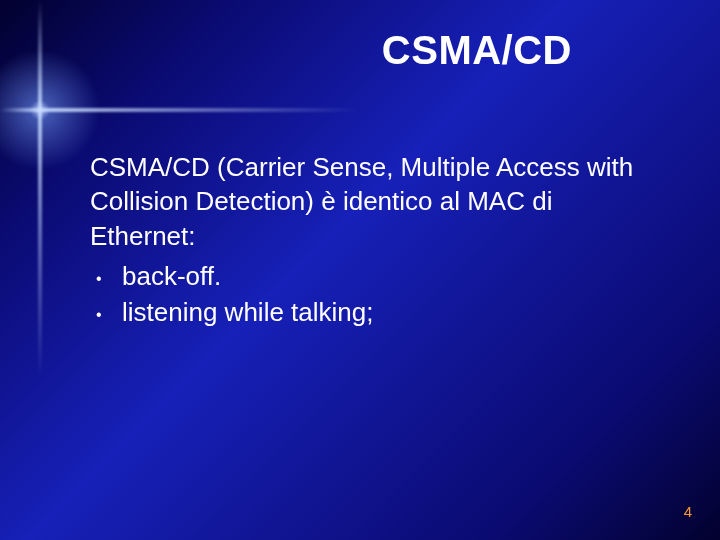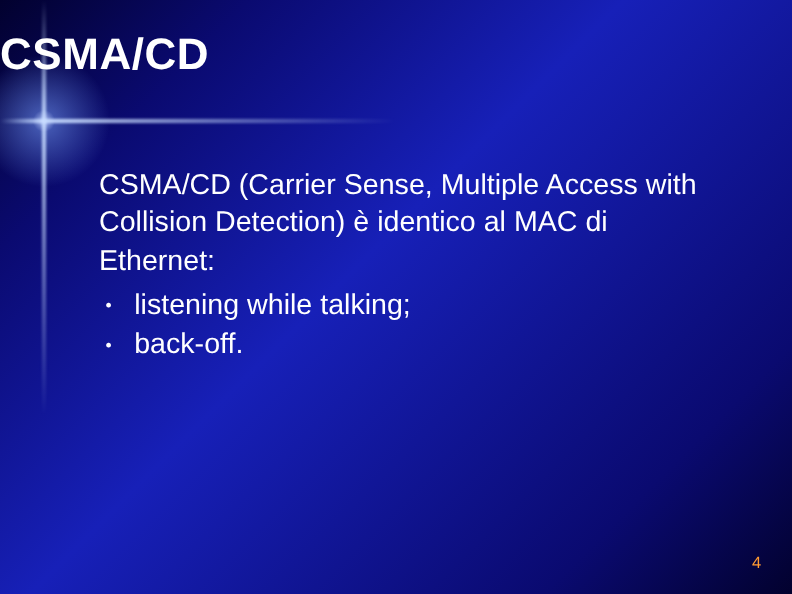--- a/index.html
+++ b/index.html
@@ -20,21 +20,21 @@
     background:linear-gradient(90deg,rgba(255,255,255,0) 0%,rgba(200,220,255,0.9) 11%,rgba(255,255,255,0) 100%);
     filter:blur(1px);
   }
   .flare-v{
     top:0;left:38px;width:4px;height:540px;
     background:linear-gradient(180deg,rgba(255,255,255,0) 0%,rgba(200,220,255,0.85) 20%,rgba(255,255,255,0) 70%);
     filter:blur(1px);
   }
   .slide-title{
     position:absolute;top:28px;left:0;width:572px;
-    text-align:left;
+    text-align:right;
     font-weight:bold;
     font-size:40px;
     letter-spacing:0.5px;
   }
   .body{
     position:absolute;top:150px;left:90px;right:75px;
     font-size:26px;line-height:1.32;
   }
   .intro{margin:0 0 6px 0}
   ul{margin:0;padding-left:28px}
@@ -52,18 +52,18 @@
 <body>
 
 <div class="flare-v"></div>
 <div class="flare-h"></div>
 
 <div class="slide-title">CSMA/CD</div>
 
 <div class="body">
   <p class="intro">CSMA/CD (Carrier Sense, Multiple Access with Collision Detection) è identico al MAC di Ethernet:</p>
   <ul>
+    <li>back-off.</li>
     <li>listening while talking;</li>
-    <li>back-off.</li>
   </ul>
 </div>
 
 <div class="pagenum">4</div>
 
 </body></html>

